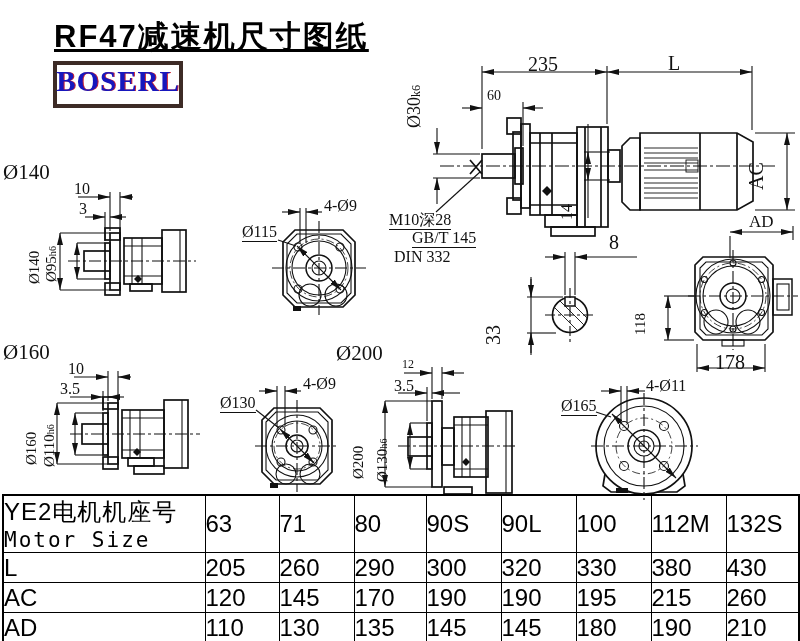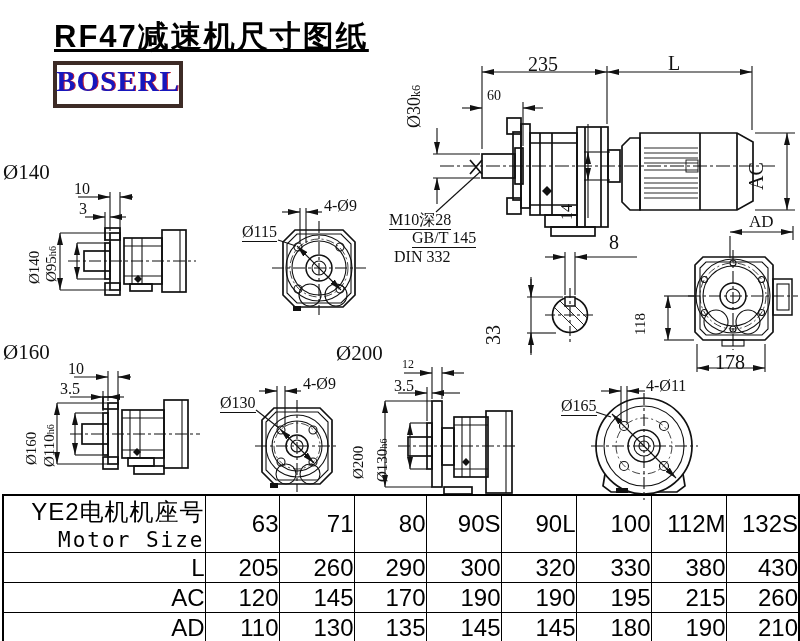--- a/index.html
+++ b/index.html
@@ -11,21 +11,21 @@
   .fit{font-size:68%;}
   .ul{border-bottom:1.5px solid #111;padding-bottom:1px;}
   #title{position:absolute;left:54px;top:16px;font-size:31px;font-weight:bold;
          font-family:"Liberation Sans",sans-serif;letter-spacing:2px;color:#000;text-decoration:underline;}
   #logo{position:absolute;left:53px;top:61px;width:122px;height:39px;border:4px solid #3d2b26;
         background:#fff;display:flex;align-items:flex-start;justify-content:center;}
   #logo span{font-family:"Liberation Serif",serif;font-weight:bold;font-size:29px;color:#1717bd;
         letter-spacing:1px;text-shadow:1px 0 0 #c23;}
   #dimtable{position:absolute;left:2px;top:494px;width:796px;height:146px;border-collapse:collapse;
         table-layout:fixed;font-family:"Liberation Sans",sans-serif;}
-  #dimtable td{border:1.6px solid #000;text-align:right;vertical-align:middle;
+  #dimtable td{border:1.6px solid #000;text-align:left;vertical-align:middle;
         font-size:24px;color:#000;padding:0;}
   #dimtable tr.hd td{height:56px;}
   #dimtable tr.r td{height:29px;}
   #dimtable{border:2.5px solid #000;}
   .hcn{font-size:24px;letter-spacing:1px;}
   .hen{font-size:21px;font-family:"DejaVu Sans Mono",monospace;letter-spacing:2px;}
 </style>
 </head>
 <body>
 

